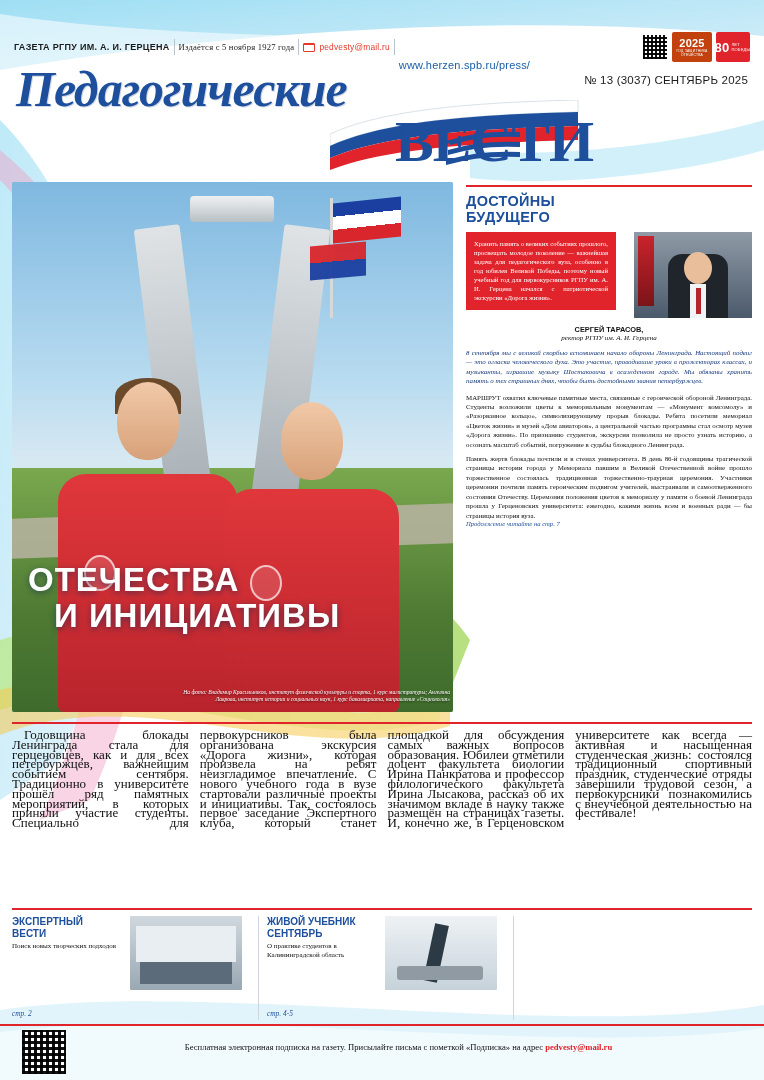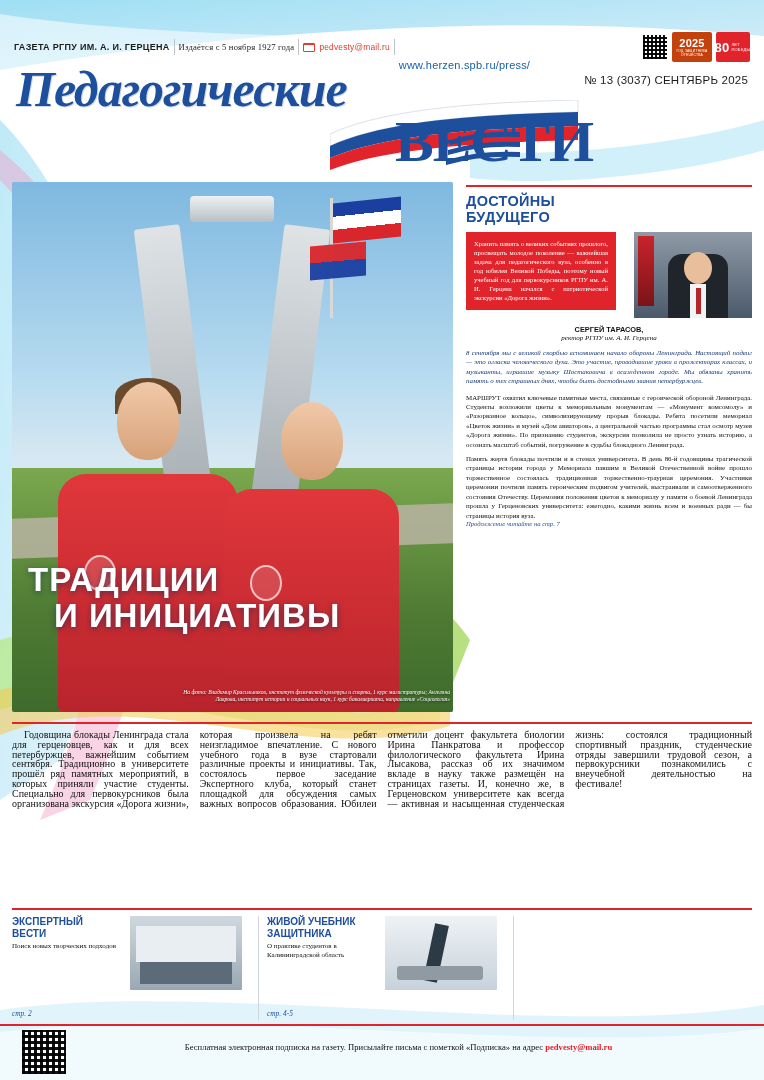--- a/index.html
+++ b/index.html
@@ -215,21 +215,21 @@
   }
 
   
   .article {
     position:absolute; left:12px; top:722px; width:740px; height:180px;
   }
   .article .hr { height:2px; background:#e1232b; margin-bottom:6px; }
   .cols {
     column-count:4; column-gap:11px;
     font-family:"Liberation Serif", serif;
-    font-size:10px; line-height:9.8px; text-align:justify; color:#111;
+    font-size:13px; line-height:9.8px; text-align:justify; color:#111;
   }
   .cols p { margin:0 0 5px 0; }
   .cols .ind { text-indent:12px; }
   .more { font-style:italic; color:#1d4f9c; font-size:6.6px; }
 
   
   .teasers {
     position:absolute; left:12px; top:908px; width:740px; height:112px;
     border-top:2px solid #e1232b; padding-top:6px;
     display:flex; gap:8px;
@@ -372,21 +372,21 @@
     </div>
     <div class="person p2">
       <div class="hairlong"></div>
       <div class="head"></div>
       <div class="jacket">
         <div class="emblem"></div>
       </div>
     </div>
 
     <div class="hero-title">
-      <div>ТРАДИЦИИ</div>
+      <div>ОТЕЧЕСТВА</div>
       <div style="padding-left:26px">И ИНИЦИАТИВЫ</div>
     </div>
     <div class="hero-caption">На фото: Владимир Красильников, институт физической культуры и спорта, 1 курс магистратуры; Ангелина Лаврова, институт истории и социальных наук, 1 курс бакалавриата, направление «Социология»</div>
   </div>
 
   <div class="rcol">
     <div class="rule-red"></div>
     <h2>
       <span>ДОСТОЙНЫ</span><br>
       <span>БУДУЩЕГО</span>
@@ -428,21 +428,21 @@
       </div>
       <div class="pic classroom"></div>
     </div>
 
     <div class="vsep"></div>
 
     <div class="teaser">
       <div class="txt">
         <h3>
           <span>ЖИВОЙ УЧЕБНИК</span><br>
-          <span>ЗАЩИТНИКА</span>
+          <span>СЕНТЯБРЬ</span>
         </h3>
         <p>О практике студентов в Калининградской область</p>
         <span class="pg">стр. 4-5</span>
       </div>
       <div class="pic lab"></div>
     </div>
 
     <div class="vsep"></div>
 
   </div>

